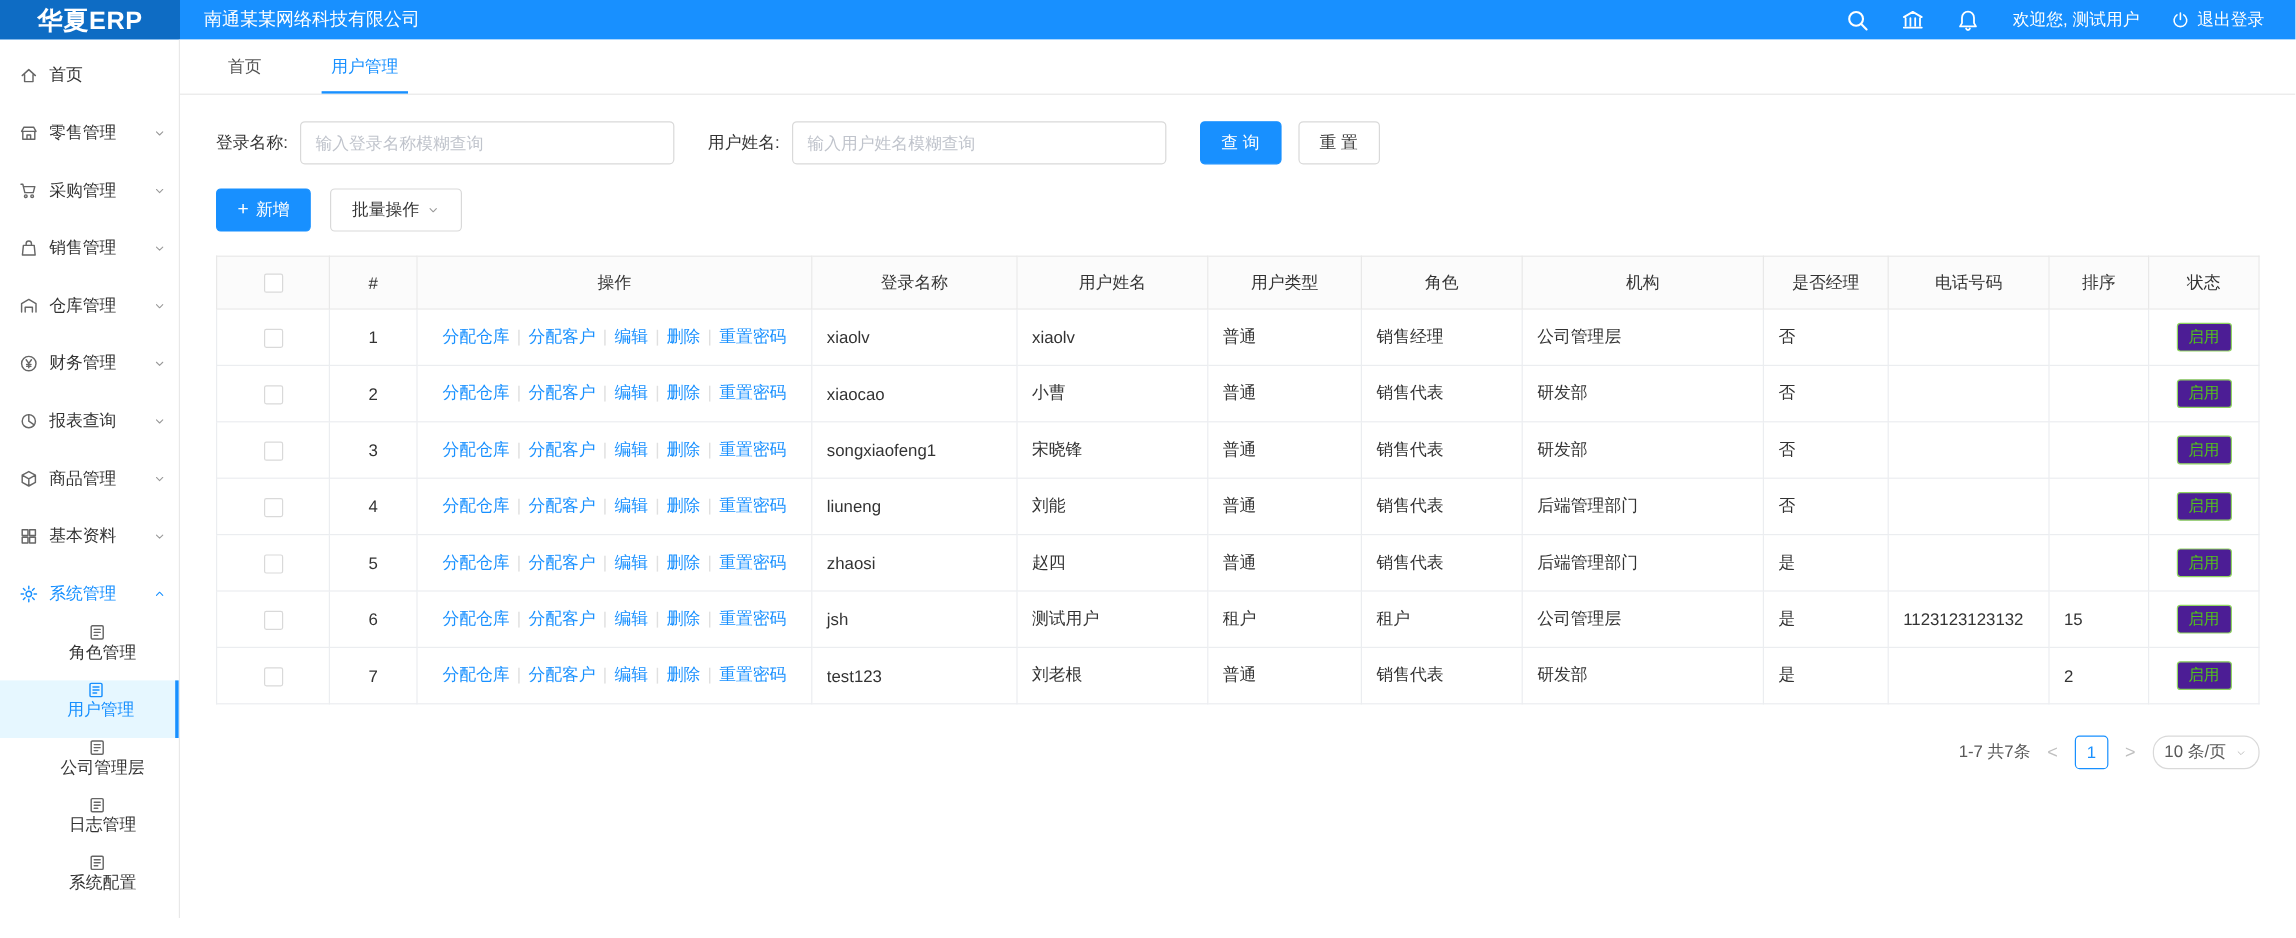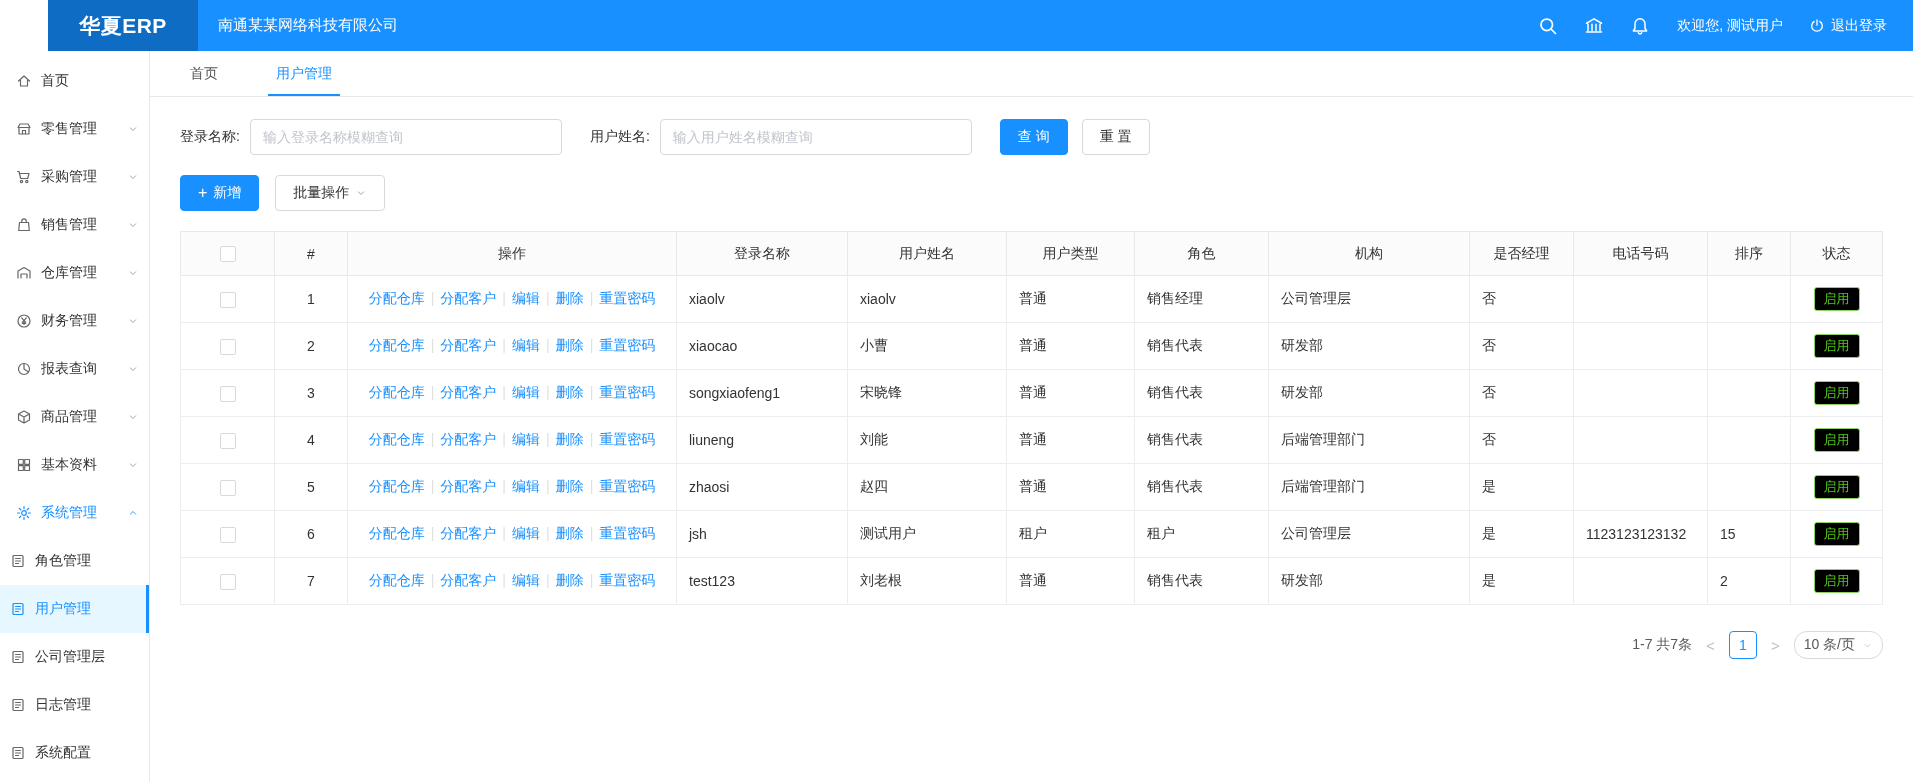--- a/index.html
+++ b/index.html
@@ -1,20 +1,20 @@
 <!DOCTYPE html>
 <html><head>
 <meta charset="utf-8">
 <style>
   * { margin:0; padding:0; box-sizing:border-box; }
   html,body { width:1913px; height:782px; overflow:hidden; }
   body { font-family:"Liberation Sans","DejaVu Sans",sans-serif; font-size:14px; color:#333; background:#fff; }
 
   
-  .topbar { height:51px; background:#1890ff; display:flex; align-items:center; color:#fff;margin-left:48px; }
+  .topbar { height:33px; background:#1890ff; display:flex; align-items:center; color:#fff; }
   .logo { width:150px; height:100%; background:#0e6cc4; display:flex; align-items:center; justify-content:center;
           font-size:21px; font-weight:bold; letter-spacing:.5px; flex:none; }
   .company { margin-left:20px; font-size:15px; }
   .spacer { flex:1; }
   .hicon { width:20px; height:20px; margin:0 13px; cursor:pointer; display:inline-flex; color:#fff; }
   .hicon svg { width:100%; height:100%; }
   .welcome { margin:0 16px 0 14px; font-size:14px; }
   .logout { display:inline-flex; align-items:center; gap:6px; margin:0 26px 0 10px; cursor:pointer; font-size:14px; }
   .logout .licon { width:16px; height:16px; display:inline-flex; }
   .logout .licon svg { width:100%; height:100%; }
@@ -25,21 +25,21 @@
   .content { flex:1; display:flex; flex-direction:column; overflow:hidden; background:#fff; }
 
   
   .side-item { height:48px; display:flex; align-items:center; padding:0 10px 0 16px; color:#333; cursor:pointer; font-size:14px; }
   .side-item .mi { width:16px; height:16px; margin-right:9px; color:#666; flex:none; display:inline-flex; }
   .side-item .mi svg { width:100%; height:100%; }
   .side-item .lbl { flex:1; white-space:nowrap; }
   .side-item .chev { width:12px; height:12px; color:#999; display:inline-flex; flex:none; }
   .side-item .chev svg { width:100%; height:100%; }
   .side-item.parent-active, .side-item.parent-active .mi, .side-item.parent-active .chev { color:#1890ff; }
-  .side-item.sub { padding-left:10px; }
+  .side-item.sub { padding-left:32px;flex-direction:column; }
   .side-item.sub.active { background:#e6f7ff; color:#1890ff; border-right:3px solid #1890ff; }
   .side-item.sub.active .mi { color:#1890ff; }
 
   
   .tabbar { height:46px; border-bottom:1px solid #e8e8e8; display:flex; align-items:flex-end; padding-left:32px; gap:42px; flex:none; }
   .tab { padding:11px 8px; font-size:14px; color:#555; cursor:pointer; border-bottom:2px solid transparent; }
   .tab.active { color:#1890ff; border-bottom-color:#1890ff; }
 
   
   .page { padding:22px 30px 0 30px; }
@@ -64,21 +64,21 @@
   table { width:100%; border-collapse:collapse; table-layout:fixed; }
   th { background:#fbfbfb; font-weight:400; color:#333; height:44px; text-align:center;
        border:1px solid #e8e8e8; font-size:14px; padding:0 8px; overflow:hidden; }
   td { height:47px; border:1px solid #ebedf0; font-size:14px; color:#333; padding:0 12px;
        overflow:hidden; white-space:nowrap; text-overflow:ellipsis; background:#fff; }
   td.c-center { text-align:center; padding:0 4px; }
   .cbx { width:16px; height:16px; border:1px solid #d9d9d9; border-radius:2px; display:inline-block;
          background:#fff; cursor:pointer; vertical-align:middle; }
   .op a { color:#1890ff; text-decoration:none; cursor:pointer; }
   .op .sep { color:#e0e0e0; margin:0 6px; }
-  .badge { display:inline-block; padding:2px 9px; border:1px solid #8fd460; color:#52c41a; background:#000000;
+  .badge { display:inline-block; padding:2px 9px; border:1px solid #8fd460; color:#52c41a; background:#4c1d95;
            border-radius:3px; font-size:13px; cursor:pointer; }
 
   
   .pagination { display:flex; justify-content:flex-end; align-items:center; margin-top:26px; gap:12px;
                 color:#595959; font-size:14px; }
   .pg-arrow { color:#bfbfbf; font-size:15px; cursor:pointer; padding:0 2px; user-select:none; }
   .pg-item { min-width:28px; height:28px; border:1px solid #1890ff; color:#1890ff; border-radius:4px;
              display:inline-flex; align-items:center; justify-content:center; cursor:pointer; background:#fff; }
   .pg-size { height:28px; border:1px solid #d9d9d9; border-radius:13px; display:inline-flex; align-items:center;
              padding:0 9px; gap:7px; cursor:pointer; color:#595959; background:#fff; }

